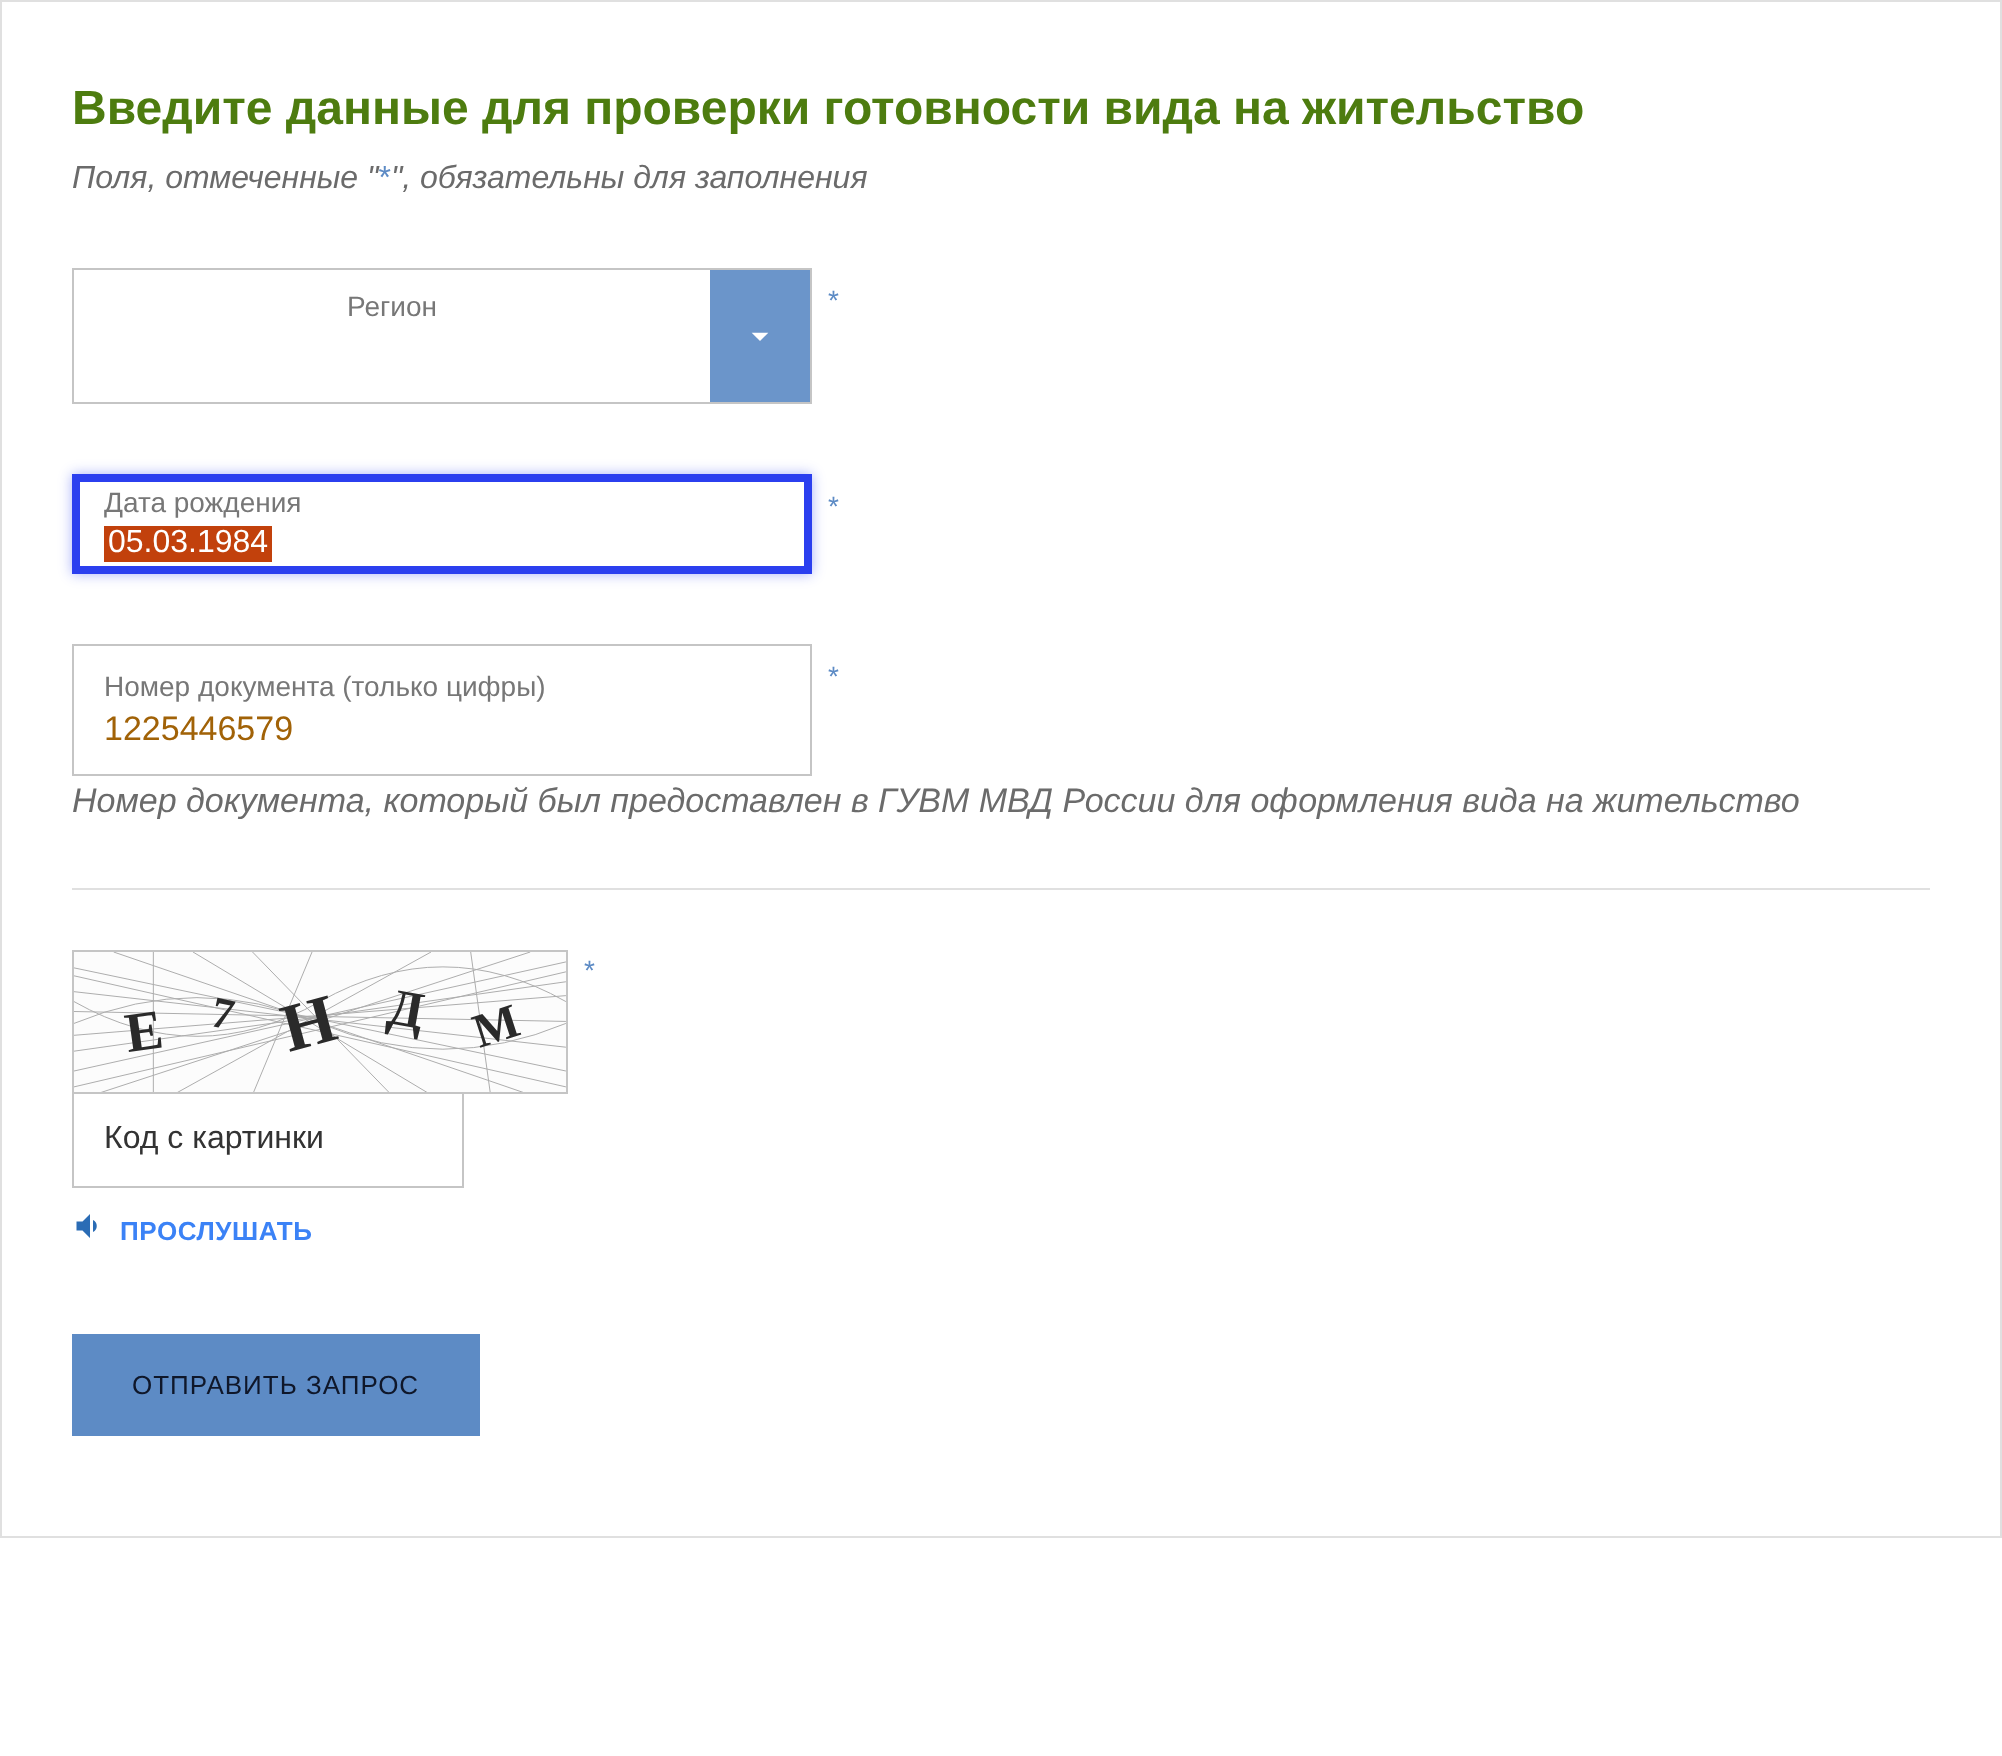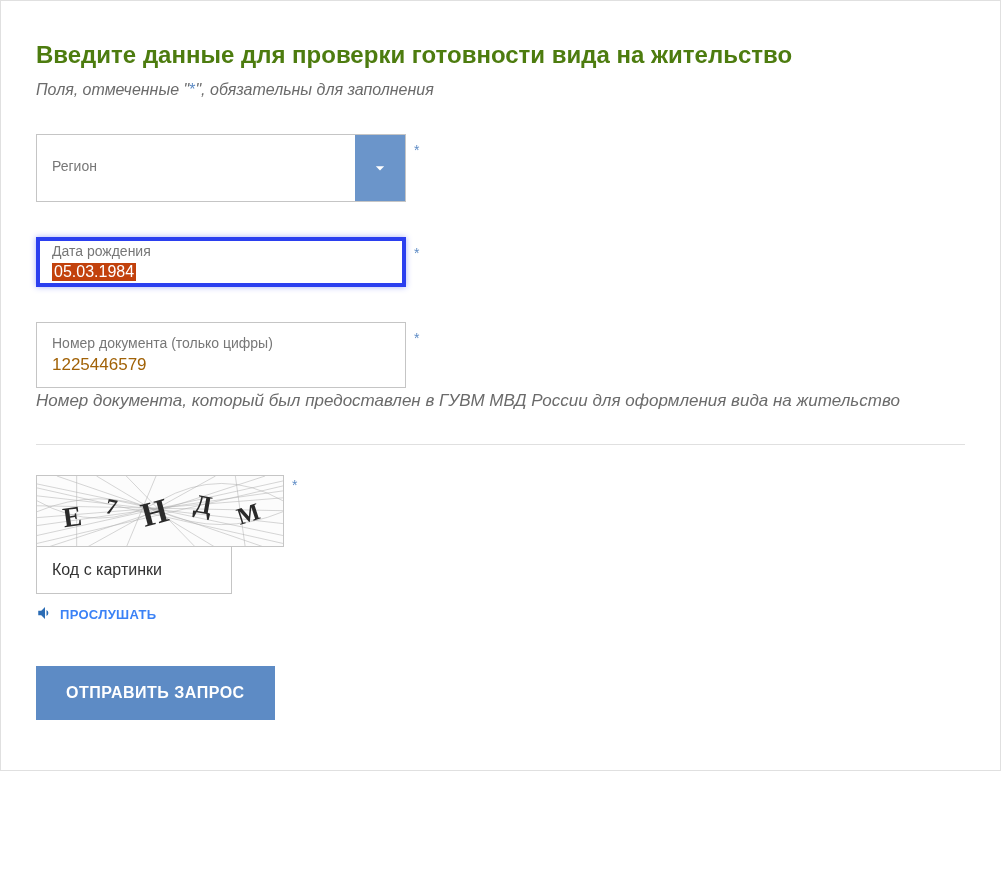--- a/index.html
+++ b/index.html
@@ -4,21 +4,21 @@
 <style>
 * { box-sizing: border-box; margin: 0; padding: 0; }
 body { font-family: Arial, Helvetica, sans-serif; background: #fff; }
 .container { width: 1001px; border: 1px solid #e0e0e0; padding: 40px 35px 50px 35px; }
 .title { color: #4d7c0f; font-size: 24px; font-weight: bold; margin-bottom: 12px; }
 .subtitle { color: #6b6b6b; font-style: italic; font-size: 16px; margin-bottom: 35px; }
 .subtitle .star { color: #5d8bc5; font-style: normal; }
 .field-row { display: flex; align-items: flex-start; margin-bottom: 35px; }
 .star-mark { color: #5d8bc5; font-size: 14px; margin-left: 8px; margin-top: 8px; }
 .select-box { display: flex; border: 1px solid #c5c5c5; width: 370px; height: 68px; background: #fff; }
-.select-content { flex: 1; padding: 10px 15px; display: flex; flex-direction: column; justify-content: center; overflow: hidden; }
+.select-content { flex: 1; padding: 10px 15px; display: flex; flex-direction: row; justify-content: center; overflow: hidden; }
 .select-label { color: #777; font-size: 14px; margin-bottom: 4px; }
 .select-value { color: #333; font-size: 17px; white-space: nowrap; overflow: hidden; text-overflow: ellipsis; }
 .select-arrow { width: 50px; background: #6b95ca; display: flex; align-items: center; justify-content: center; }
 .select-arrow svg { fill: #fff; width: 20px; height: 20px; }
 .input-box { border: 1px solid #c5c5c5; width: 370px; padding: 12px 15px; background: #fff; }
 .input-box.focused { border: 4px solid #2b3fef; box-shadow: 0 0 6px rgba(43,63,239,0.4); padding: 2px 12px; }
 .input-label { color: #777; font-size: 14px; margin-bottom: 4px; }
 .input-value { color: #a16207; font-size: 17px; border: none; outline: none; width: 100%; background: transparent; }
 .input-box.focused .input-value-wrap { display: inline-block; background: #c2410c; color: #fff; padding: 0 2px; }
 .hint-text { color: #6b6b6b; font-style: italic; font-size: 17px; line-height: 1.5; margin-top: -20px; margin-bottom: 30px; max-width: 900px; }
@@ -31,21 +31,21 @@
 .captcha-letters span:nth-child(1){ transform: rotate(-8deg) translateY(6px); }
 .captcha-letters span:nth-child(2){ transform: rotate(12deg) translateY(-4px); font-size: 22px; }
 .captcha-letters span:nth-child(3){ transform: rotate(-15deg) translateY(2px); font-size: 34px; }
 .captcha-letters span:nth-child(4){ transform: rotate(10deg) translateY(-6px); font-size: 26px; }
 .captcha-letters span:nth-child(5){ transform: rotate(-18deg) translateY(4px); font-size: 24px; }
 .captcha-input { width: 196px; border: 1px solid #c5c5c5; border-top: none; padding: 14px 15px; font-size: 16px; color: #333; }
 .captcha-star { position: absolute; left: 256px; top: 2px; color: #5d8bc5; font-size: 14px; }
 .listen-row { display: flex; align-items: center; gap: 6px; margin-top: 10px; cursor: pointer; }
 .listen-row svg { width: 18px; height: 18px; fill: #2b6cb5; }
 .listen-text { color: #3b82f6; font-size: 13px; font-weight: bold; letter-spacing: 0.3px; }
-.submit-btn { margin-top: 40px; background: #5d8bc5; color: #ffffff; border: none; padding: 18px 30px; font-size: 16px; font-weight: bold; letter-spacing: 0.5px; cursor: pointer; }
+.submit-btn { margin-top: 40px; background: #5d8bc5; color: #0f172a; border: none; padding: 18px 30px; font-size: 13px; font-weight: normal; letter-spacing: 0.5px; cursor: pointer; }
 </style>
 </head>
 <body>
 
 <div class="container">
   <h1 class="title">Введите данные для проверки готовности вида на жительство</h1>
   <p class="subtitle">
     <span>Поля, отмеченные "</span><span class="star">*</span><span>", обязательны для заполнения</span>
   </p>
 

